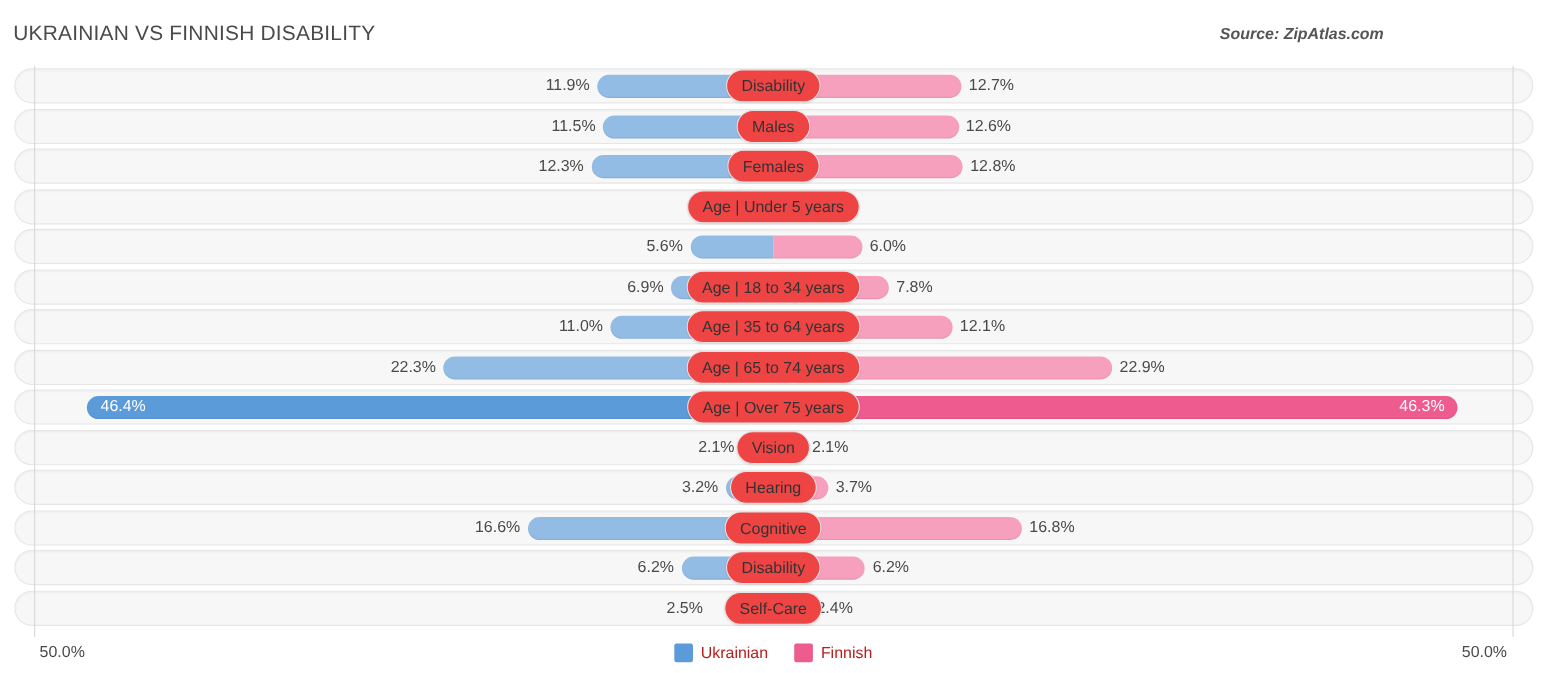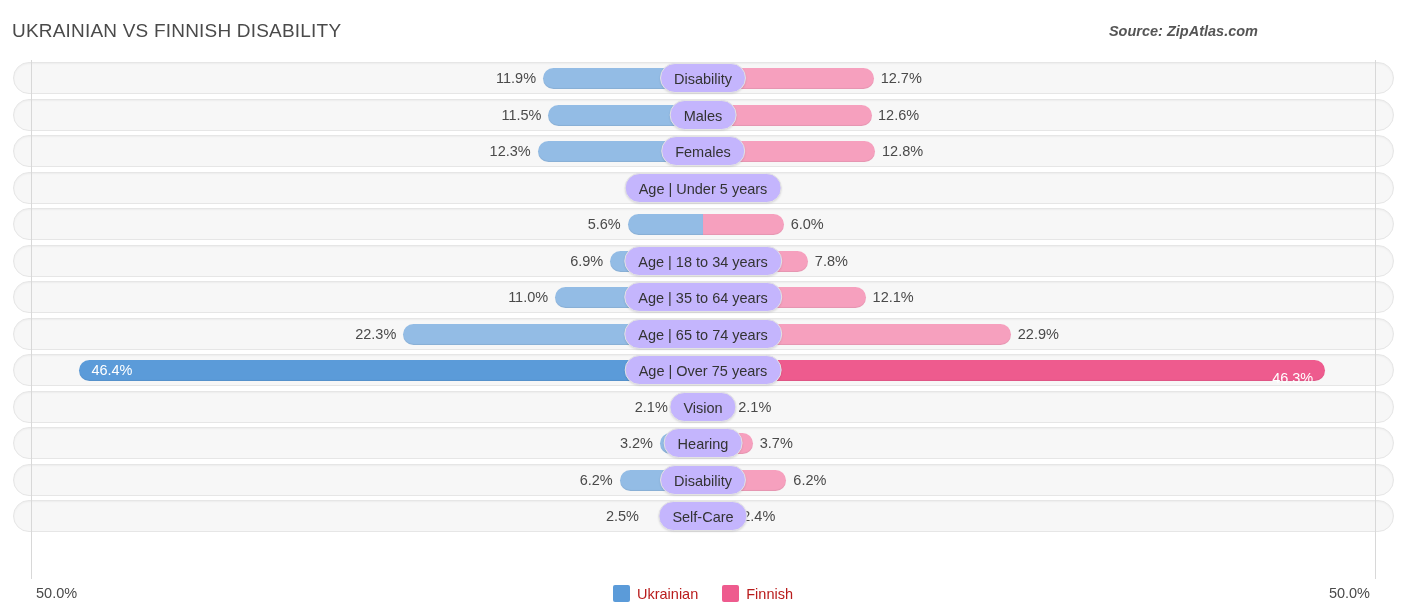--- a/index.html
+++ b/index.html
@@ -137,21 +137,21 @@
     font-weight: normal;
     z-index: 5;
   }
 
   
   .cat-pill {
     position: absolute;
     top: 3px;
     height: 30px;
     line-height: 30px;
-    background: #c4b5fd;
+    background: #ef4444;
     border: 1px solid #e3e3e3;
     border-radius: 15px;
     padding: 0 13px;
     font-size: 14.5px;
     color: #333333;
     white-space: nowrap;
     z-index: 6;
     box-shadow: 0 1px 2px rgba(0,0,0,0.10);
     transform: translateX(-50%);
     box-sizing: border-box;
@@ -277,38 +277,46 @@
           <div class="bar right" style="left: 703px; width: 307.776px;"></div>
           <div class="value left" style="right: 1009.71px;">22.3%</div>
           <div class="value right" style="left: 1017.78px;">22.9%</div>
           <div class="cat-pill" style="left: 703px;">Age | 65 to 74 years</div>
         </div>
         <div class="row highlight">
           <div class="row-track"></div>
           <div class="bar left" style="left: 79.384px; width: 623.616px;"></div>
           <div class="bar right" style="left: 703px; width: 622.272px;"></div>
           <div class="value left inside" style="left: 91.384px;">46.4%</div>
-          <div class="value right inside" style="left: 1313.27px; transform: translateX(-100%); margin-top: 8px;">46.3%</div>
+          <div class="value right inside" style="left: 1313.27px; transform: translateX(-100%);">46.3%</div>
           <div class="cat-pill" style="left: 703px;">Age | Over 75 years</div>
         </div>
         <div class="row">
           <div class="row-track"></div>
           <div class="bar left" style="left: 674.776px; width: 28.224px;"></div>
           <div class="bar right" style="left: 703px; width: 28.224px;"></div>
           <div class="value left" style="right: 738.224px;">2.1%</div>
           <div class="value right" style="left: 738.224px;">2.1%</div>
           <div class="cat-pill" style="left: 703px;">Vision</div>
         </div>
         <div class="row">
           <div class="row-track"></div>
           <div class="bar left" style="left: 659.992px; width: 43.008px;"></div>
           <div class="bar right" style="left: 703px; width: 49.728px;"></div>
           <div class="value left" style="right: 753.008px;">3.2%</div>
           <div class="value right" style="left: 759.728px;">3.7%</div>
           <div class="cat-pill" style="left: 703px;">Hearing</div>
+        </div>
+        <div class="row">
+          <div class="row-track"></div>
+          <div class="bar left" style="left: 479.896px; width: 223.104px;"></div>
+          <div class="bar right" style="left: 703px; width: 225.792px;"></div>
+          <div class="value left" style="right: 933.104px;">16.6%</div>
+          <div class="value right" style="left: 935.792px;">16.8%</div>
+          <div class="cat-pill" style="left: 703px;">Cognitive</div>
         </div>
         <div class="row">
           <div class="row-track"></div>
           <div class="bar left" style="left: 619.672px; width: 83.328px;"></div>
           <div class="bar right" style="left: 703px; width: 83.328px;"></div>
           <div class="value left" style="right: 793.328px;">6.2%</div>
           <div class="value right" style="left: 793.328px;">6.2%</div>
           <div class="cat-pill" style="left: 703px;">Disability</div>
         </div>
         <div class="row">

